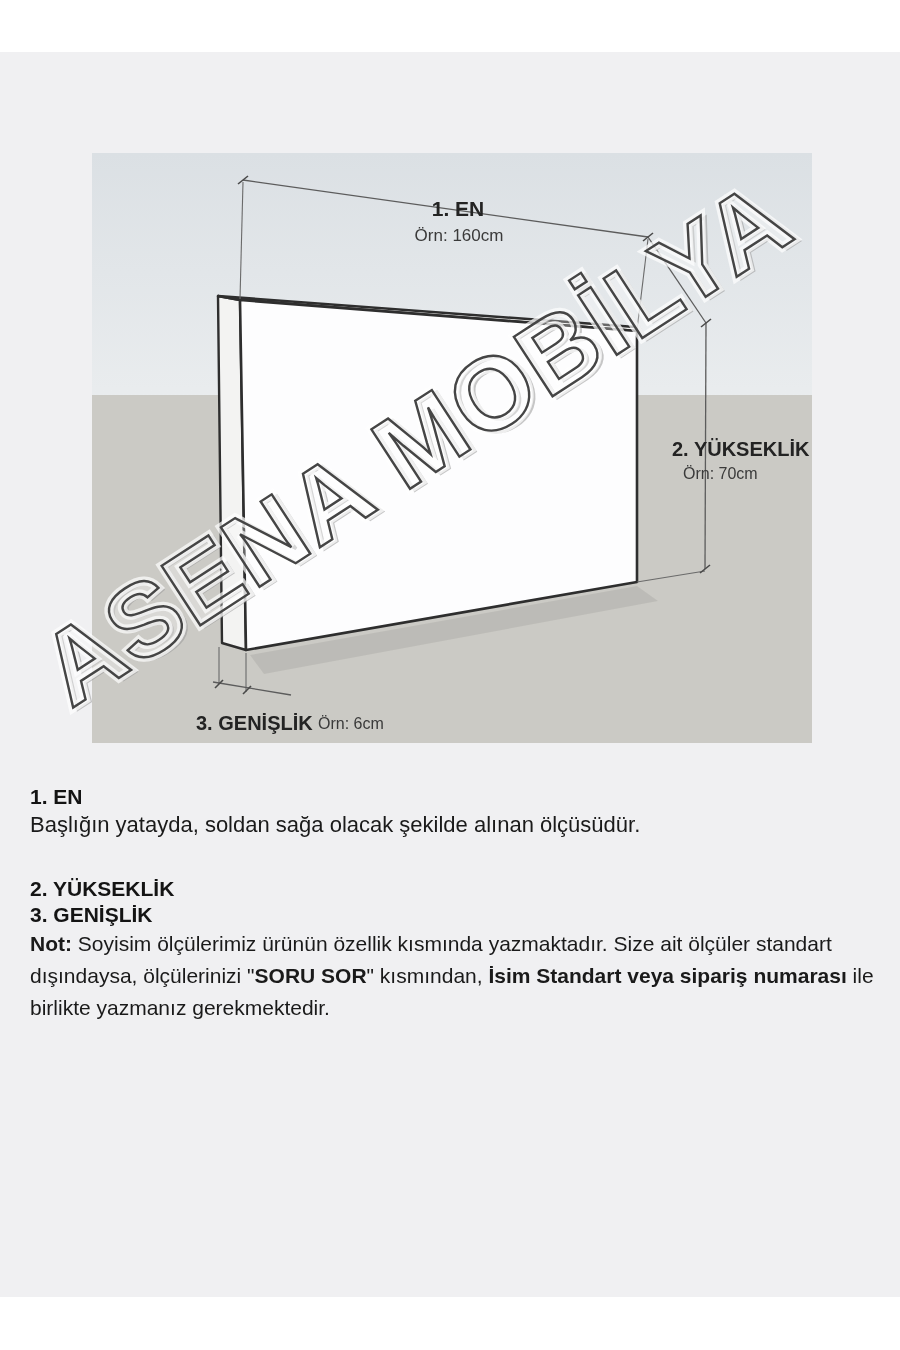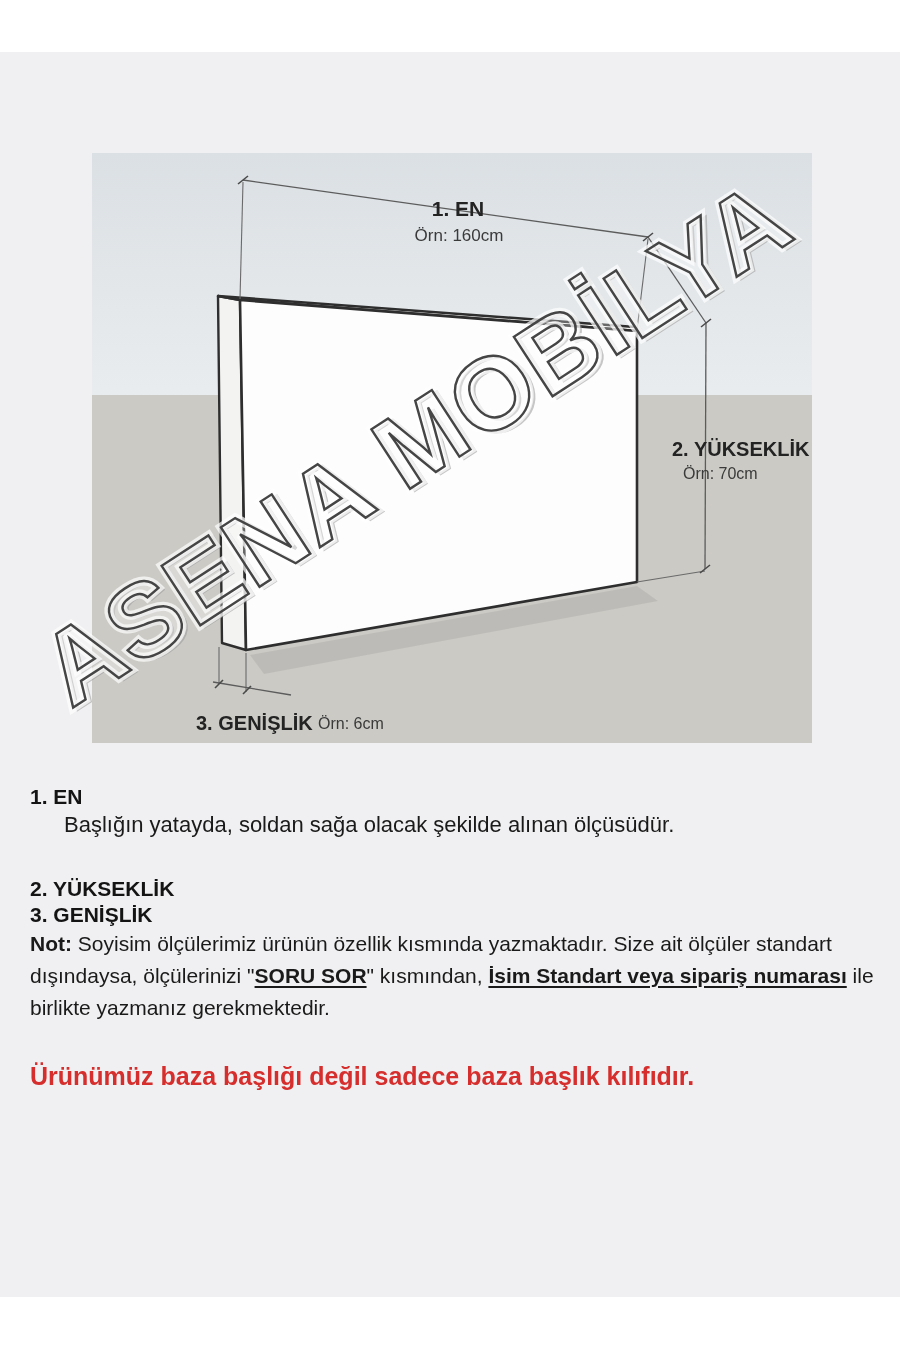--- a/index.html
+++ b/index.html
@@ -38,24 +38,24 @@
   .wm{ font-family:"Liberation Sans",sans-serif; font-weight:bold;
        font-size:103px; letter-spacing:2px; }
   .wm-shadow{ fill:none; stroke:#9a9a9a; stroke-width:3; opacity:.55; }
   .wm-halo{ fill:none; stroke:#ffffff; stroke-width:9; opacity:.7; }
   .wm-main{ fill:rgba(255,255,255,.28); stroke:#454545; stroke-width:2.4; }
   .textblock{
     position:absolute; left:30px; top:732px; 
     width:852px; color:#1a1a1a;
   }
   .sec-h{ font-size:21px; font-weight:bold; line-height:26px; color:#141414; }
-  .sec-b{ font-size:22px; line-height:30px; margin-bottom:36px;margin-left:34px; }
+  .sec-b{ font-size:22px; line-height:30px; margin-bottom:36px; }
   .note{ font-size:21px; line-height:32px; }
   .b{ font-weight:bold; }
-  .u{ text-decoration:underline; text-decoration-thickness:2px; text-underline-offset:3px; }
+  .u{ text-decoration-thickness:2px; text-underline-offset:3px; }
   .warning{ font-size:25px; font-weight:bold; margin-top:38px; color:#d62e2c; }
 </style>
 </head>
 <body>
 
 <div class="stage">
   <div class="band band-top"></div>
 
   <div class="content">
 
@@ -123,19 +123,18 @@
       <div class="sec">
         <div class="sec-h">2. YÜKSEKLİK</div>
       </div>
 
       <div class="sec">
         <div class="sec-h">3. GENİŞLİK</div>
       </div>
 
       <p class="note"><span class="b">Not:</span><span> Soyisim ölçülerimiz ürünün özellik kısmında yazmaktadır. Size ait ölçüler standart dışındaysa, ölçülerinizi "</span><span class="b u">SORU SOR</span><span>" kısmından, </span><span class="b u">İsim Standart veya sipariş numarası</span><span> ile birlikte yazmanız gerekmektedir.</span></p>
 
-      <p class="warning">Ürünümüz baza başlığı değil sadece baza başlık kılıfıdır.</p>
     </div>
 
   </div>
 
   <div class="band band-bottom"></div>
 </div>
 
 </body></html>

